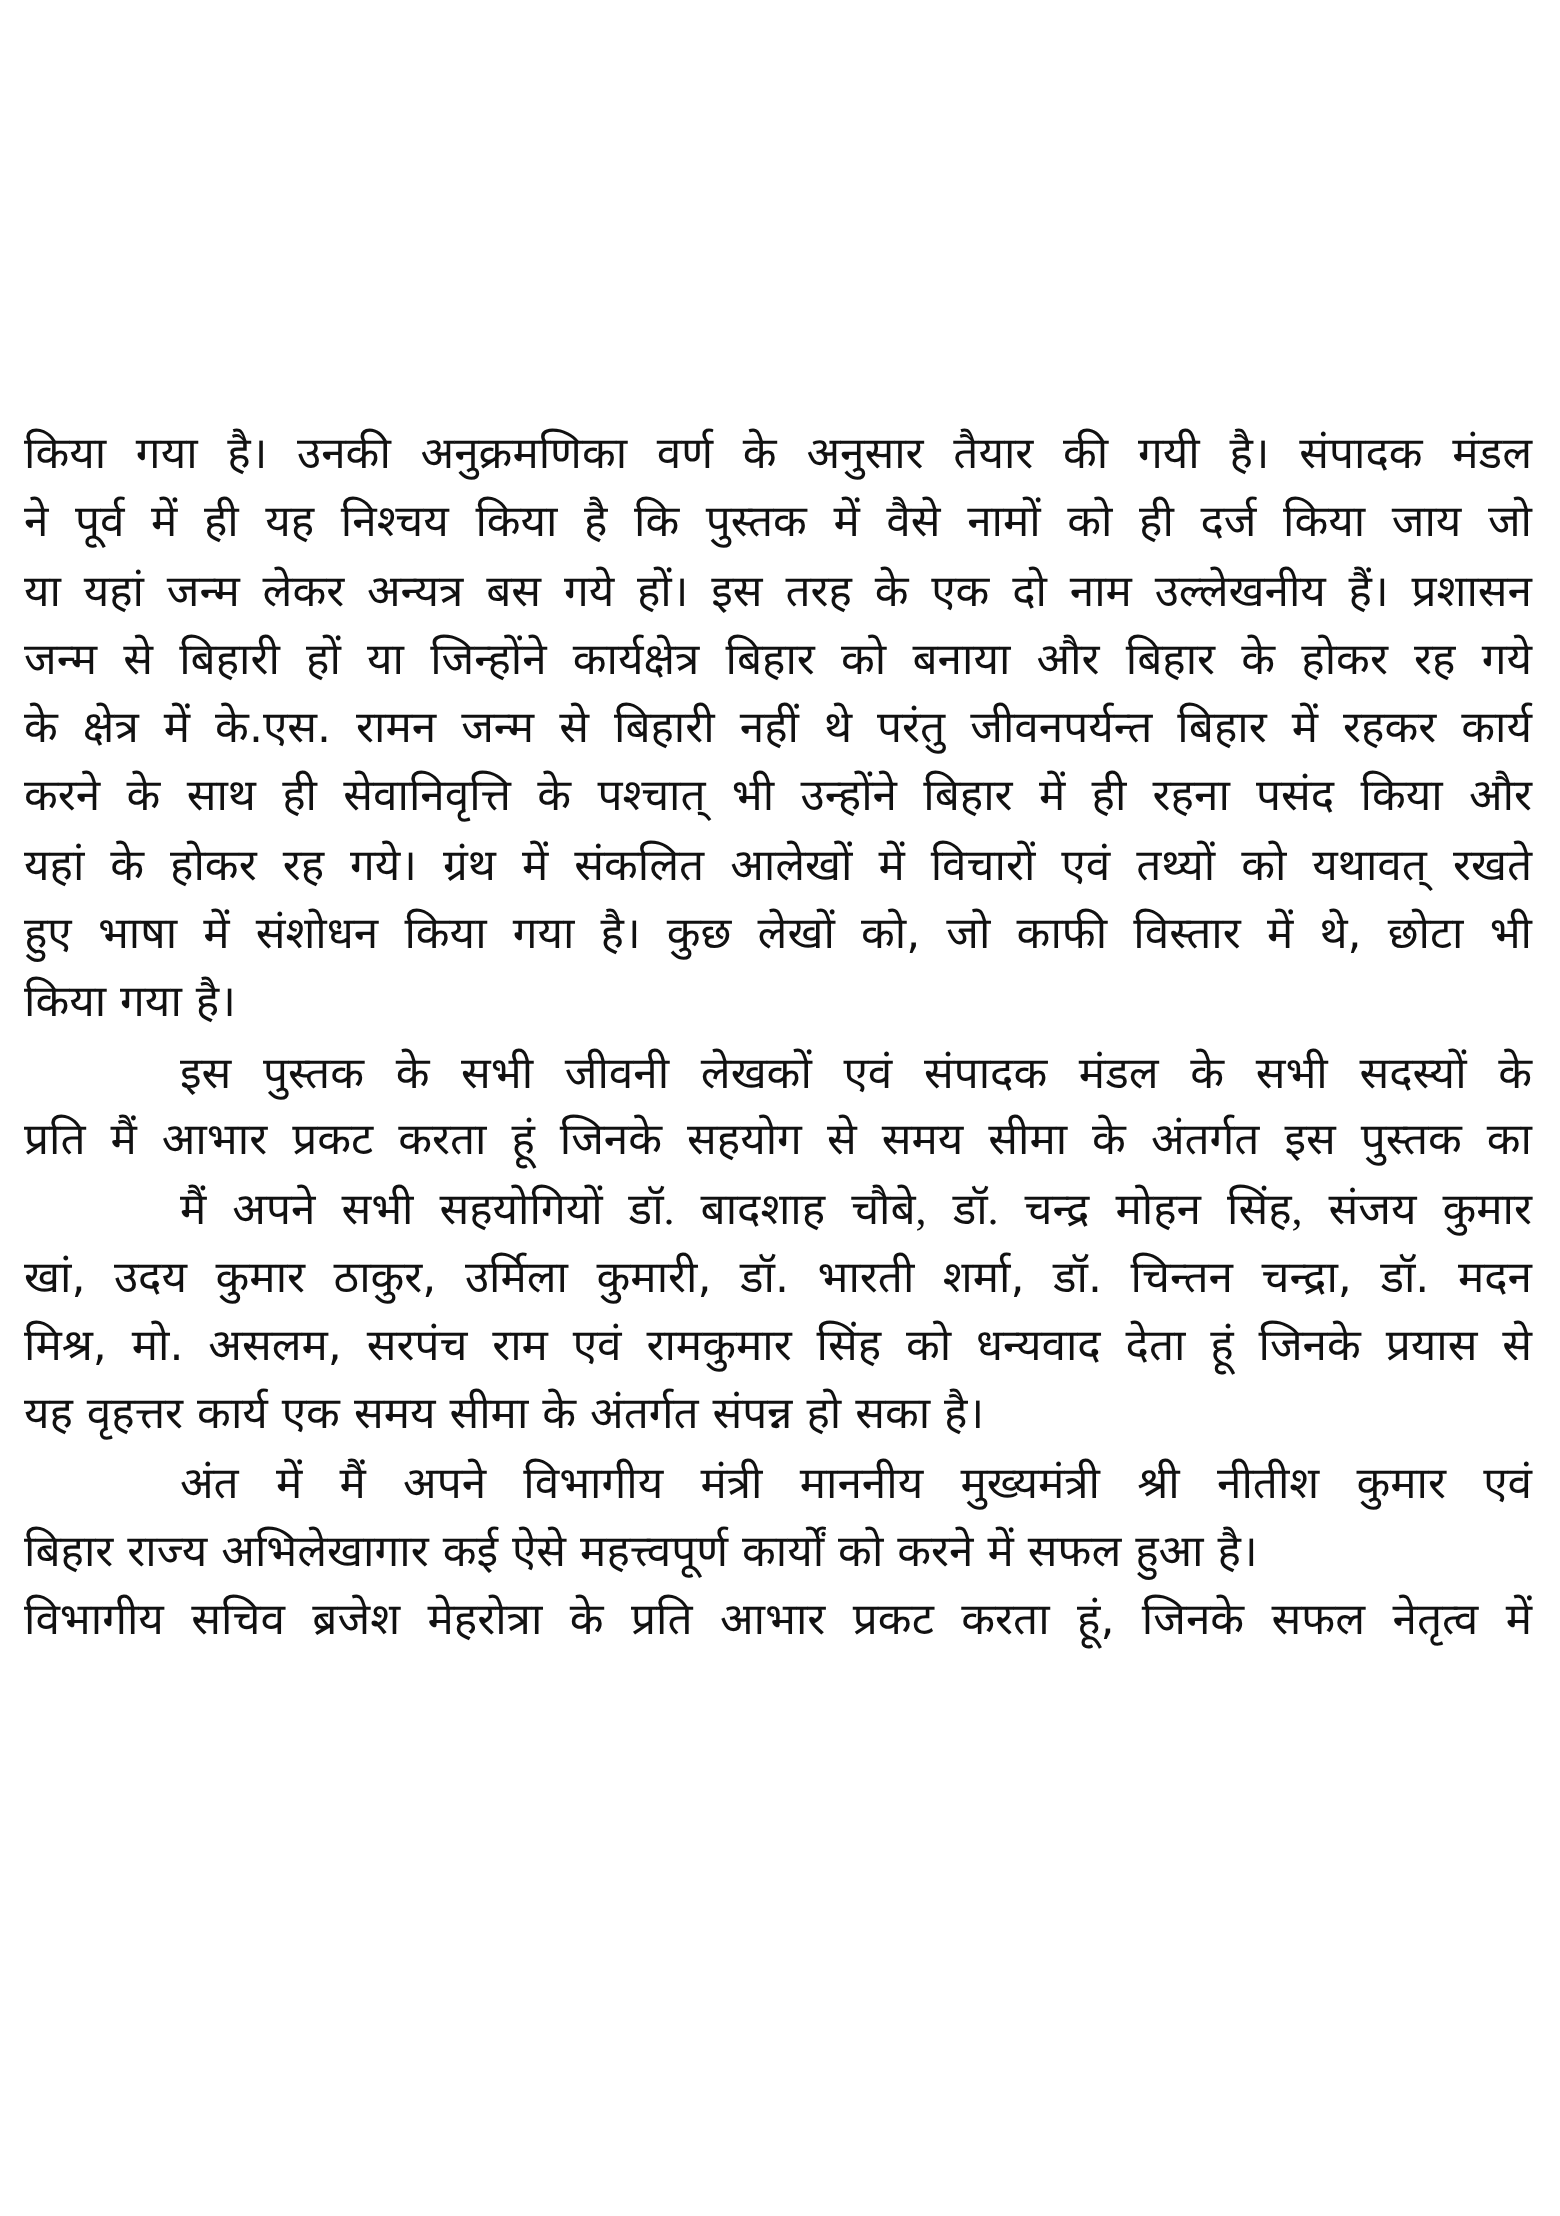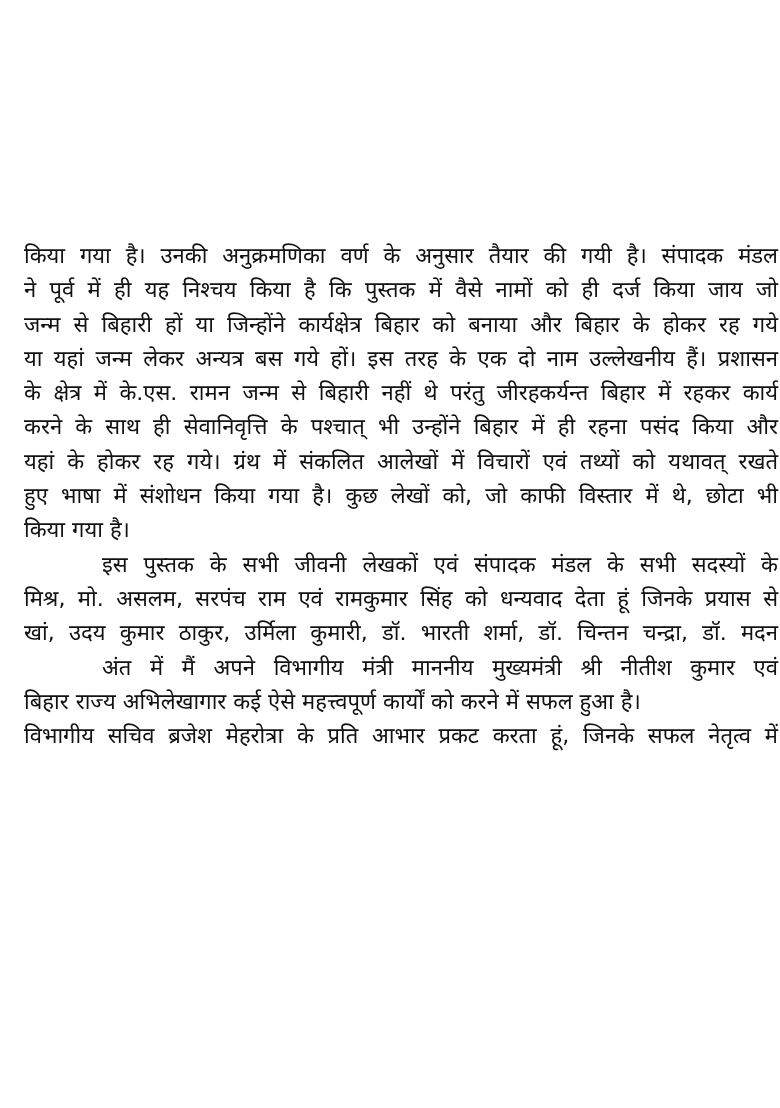--- a/index.html
+++ b/index.html
@@ -6,24 +6,23 @@
   body {
     width: 780px; height: 1108px;
     background: #ffffff;
     position: relative;
     overflow: hidden;
     font-family: "DejaVu Sans", "Liberation Sans", sans-serif;
     color: #111111;
   }
   .page {
     position: absolute;
-    left: 24px;
+    left: 12px;
     top: 211px;
     width: 754px;
-    margin-top: 28px;
   }
   .line {
     height: 34.3px;
     line-height: 34.3px;
     font-size: 22px;
     white-space: nowrap;
     text-align: justify;
     text-align-last: justify;
     letter-spacing: 0px;
   }
@@ -34,29 +33,32 @@
     padding-left: 78px;
     font-family: Liberation Serif, serif;
   }
 </style>
 </head>
 <body>
 
 <div class="page">
   <div class="line">किया गया है। उनकी अनुक्रमणिका वर्ण के अनुसार तैयार की गयी है। संपादक मंडल</div>
   <div class="line">ने पूर्व में ही यह निश्चय किया है कि पुस्तक में वैसे नामों को ही दर्ज किया जाय जो</div>
+  <div class="line">या यहां जन्म लेकर अन्यत्र बस गये हों। इस तरह के एक दो नाम उल्लेखनीय हैं। प्रशासन</div>
   <div class="line">जन्म से बिहारी हों या जिन्होंने कार्यक्षेत्र बिहार को बनाया और बिहार के होकर रह गये</div>
-  <div class="line">या यहां जन्म लेकर अन्यत्र बस गये हों। इस तरह के एक दो नाम उल्लेखनीय हैं। प्रशासन</div>
-  <div class="line">के क्षेत्र में के.एस. रामन जन्म से बिहारी नहीं थे परंतु जीरहकर्यन्त बिहार में रहकर कार्य</div>
+  <div class="line">के क्षेत्र में के.एस. रामन जन्म से बिहारी नहीं थे परंतु जीवनपर्यन्त बिहार में रहकर कार्य</div>
   <div class="line">करने के साथ ही सेवानिवृत्ति के पश्चात् भी उन्होंने बिहार में ही रहना पसंद किया और</div>
   <div class="line">यहां के होकर रह गये। ग्रंथ में संकलित आलेखों में विचारों एवं तथ्यों को यथावत् रखते</div>
   <div class="line">हुए भाषा में संशोधन किया गया है। कुछ लेखों को, जो काफी विस्तार में थे, छोटा भी</div>
   <div class="line last">किया गया है।</div>
 
   <div class="line indent">इस पुस्तक के सभी जीवनी लेखकों एवं संपादक मंडल के सभी सदस्यों के</div>
+  <div class="line">प्रति मैं आभार प्रकट करता हूं जिनके सहयोग से समय सीमा के अंतर्गत इस पुस्तक का</div>
 
+  <div class="line indent">मैं अपने सभी सहयोगियों डॉ. बादशाह चौबे, डॉ. चन्द्र मोहन सिंह, संजय कुमार</div>
+  <div class="line">खां, उदय कुमार ठाकुर, उर्मिला कुमारी, डॉ. भारती शर्मा, डॉ. चिन्तन चन्द्रा, डॉ. मदन</div>
   <div class="line">मिश्र, मो. असलम, सरपंच राम एवं रामकुमार सिंह को धन्यवाद देता हूं जिनके प्रयास से</div>
-  <div class="line">खां, उदय कुमार ठाकुर, उर्मिला कुमारी, डॉ. भारती शर्मा, डॉ. चिन्तन चन्द्रा, डॉ. मदन</div>
+  <div class="line last">यह वृहत्तर कार्य एक समय सीमा के अंतर्गत संपन्न हो सका है।</div>
 
   <div class="line indent">अंत में मैं अपने विभागीय मंत्री माननीय मुख्यमंत्री श्री नीतीश कुमार एवं</div>
   <div class="line last">बिहार राज्य अभिलेखागार कई ऐसे महत्त्वपूर्ण कार्यों को करने में सफल हुआ है।</div>
   <div class="line">विभागीय सचिव ब्रजेश मेहरोत्रा के प्रति आभार प्रकट करता हूं, जिनके सफल नेतृत्व में</div>
 </div>
 
 </body></html>

